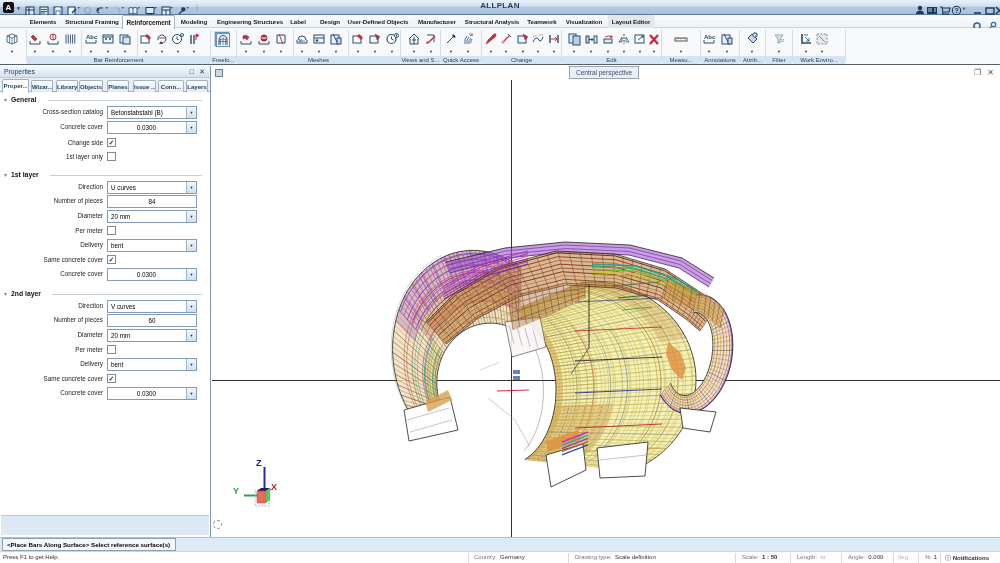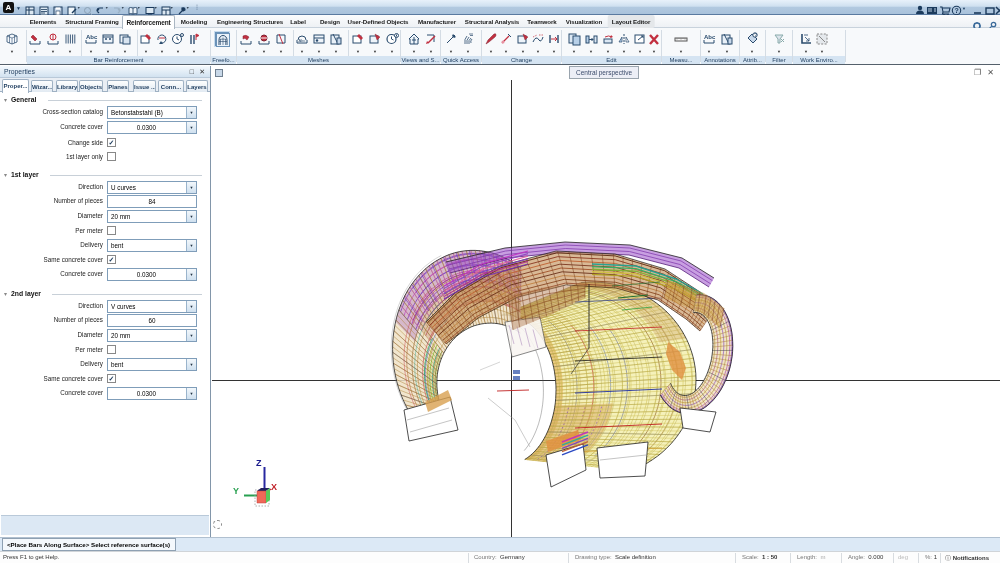--- a/index.html
+++ b/index.html
@@ -75,20 +75,21 @@
 #statusbar { position:absolute; left:0; top:551px; width:1000px; height:12px;
   background:#fdfdfd; border-top:1px solid #d0d4d8; font-size:6px; color:#333; }
 .st { position:absolute; top:2px; white-space:nowrap; }
 .stlab { color:#777; }
 .stsep { position:absolute; top:1px; width:1px; height:10px; background:#d8dce0; }
 </style></head>
 <body>
 <div id="app">
 
   <div id="titlebar">
+    <div id="title-text">ALLPLAN</div>
       <div style="position:absolute;left:3px;top:2px;width:11px;height:11px;background:#111;border-radius:2px;color:#fff;font-size:8px;font-weight:bold;text-align:center;line-height:11px;">A</div>
 <div style="position:absolute;left:16px;top:5px;font-size:5px;color:#1b3a5c;">▼</div>
 <div style="position:absolute;left:25px;top:2px;width:10px;height:10px;"><svg width="10" height="10" viewBox="0 0 10 10">
           <rect x="1" y="1" width="8" height="8" fill="#dce8f2" stroke="#1b3a5c"></rect>
           <path d="M1 4 L9 4 M4 1 L4 9" stroke="#1b3a5c"></path>
         </svg></div>
 <div style="position:absolute;left:39px;top:2px;width:10px;height:10px;"><svg width="10" height="10" viewBox="0 0 10 10">
           <rect x="1" y="1" width="8" height="8" fill="#dce8f2" stroke="#1b3a5c"></rect>
           <path d="M2 3.5 L8 3.5 M2 5.5 L8 5.5 M2 7 L6 7" stroke="#1b3a5c" stroke-width="0.8"></path>
         </svg></div>

